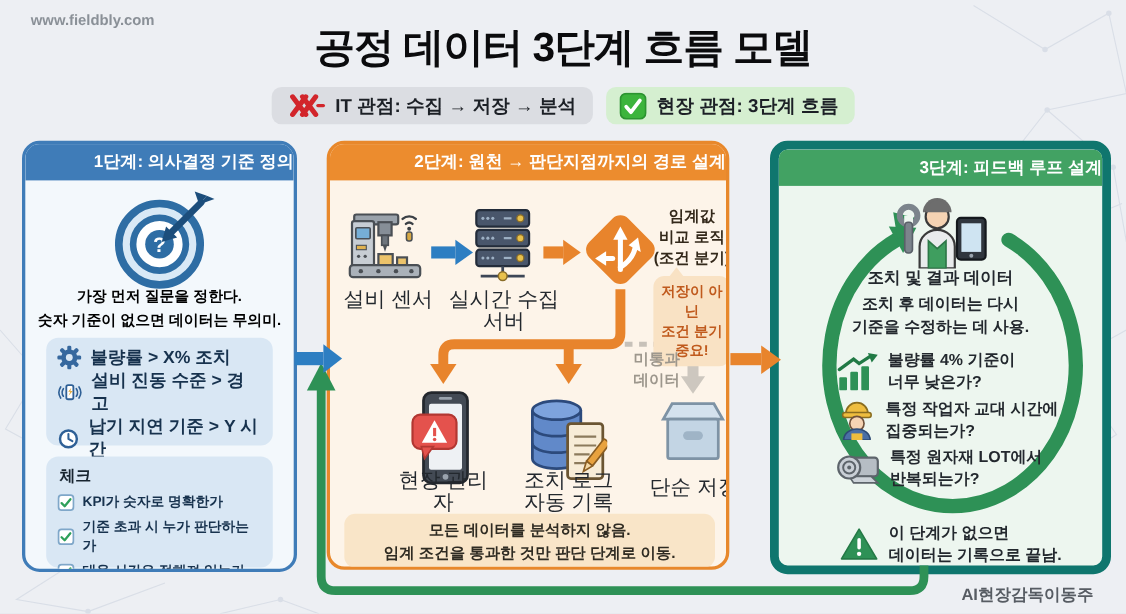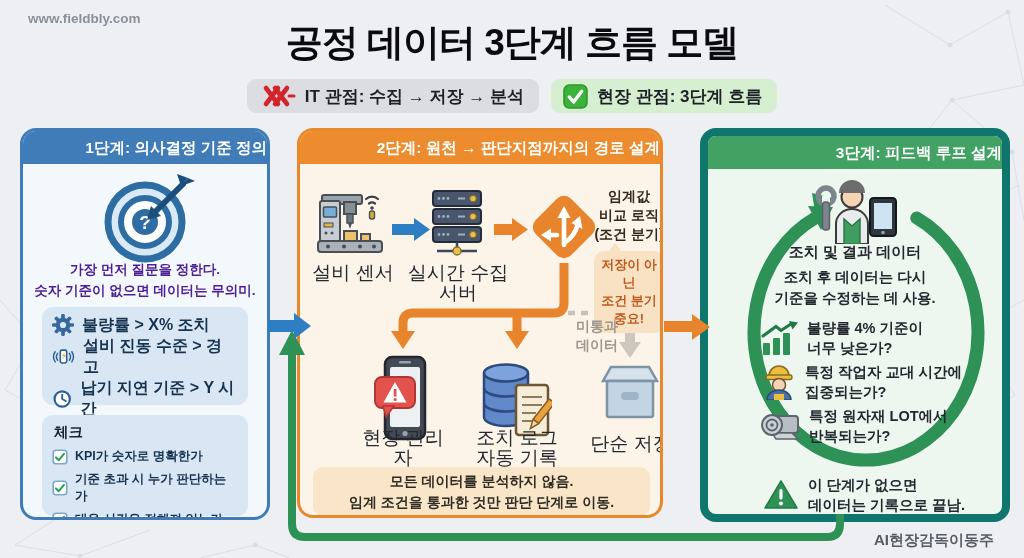--- a/index.html
+++ b/index.html
@@ -17,21 +17,21 @@
 
   .panel{position:absolute;border-radius:16px;overflow:hidden;}
   .panel-head{position:absolute;left:0;top:0;right:0;height:33px;line-height:33px;text-align:right;color:#fff;font-size:15.5px;font-weight:800;}
   #panel1{left:20px;top:128px;width:250px;height:392px;background:#f3f8fc;border:3px solid #3f7cb8;}
   #panel1 .panel-head{background:#3f7cb8;}
   #panel2{left:297px;top:128px;width:366px;height:390px;background:#fdf4e9;border:3px solid #e8882b;}
   #panel2 .panel-head{background:#ec8c2e;}
   #panel3{left:700px;top:128px;width:310px;height:394px;background:#edf6ef;border:8px solid #0f766e;}
   #panel3 .panel-head{background:#42a263;}
 
-  .intro{left:0;top:128px;width:100%;text-align:center;font-size:13.5px;font-weight:800;color:#4c1d95;line-height:21px;}
+  .intro{left:0;top:128px;width:100%;text-align:center;font-size:13.5px;font-weight:800;color:#000000;line-height:21px;}
   .bluebox{left:19px;width:206px;background:#d9e7f4;border-radius:11px;padding:7px 10px;display:flex;flex-direction:column;justify-content:space-around;}
   .crit-row{display:flex;align-items:center;gap:8px;font-size:16px;font-weight:800;color:#17324e;}
   .check-title{font-size:14.5px;font-weight:900;color:#17242f;margin:1px 0 3px 2px;}
   .check-row{display:flex;align-items:center;gap:7px;font-size:12.5px;font-weight:800;color:#17324e;margin:3px 0;}
 
   .p2label{position:absolute;text-align:center;font-size:19px;font-weight:400;color:#23282e;line-height:19.5px;}
   .threshold{left:294px;top:56px;width:70px;text-align:center;font-size:14px;font-weight:900;color:#33281a;line-height:19px;}
   .bubble{left:294px;top:120px;width:70px;background:#f9e2c4;border-radius:10px;padding:5px 2px;text-align:center;font-size:13px;font-weight:900;color:#c05a1d;line-height:18px;}
   .bubble:before{content:"";position:absolute;left:14px;top:-8px;border-left:7px solid transparent;border-right:7px solid transparent;border-bottom:9px solid #f9e2c4;}
   .skipped{left:266px;top:186px;width:62px;text-align:center;font-size:14px;font-weight:800;color:#9d978d;line-height:19px;}

